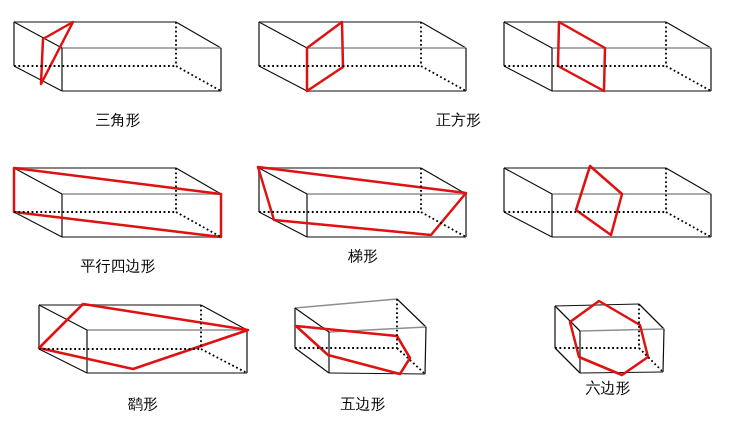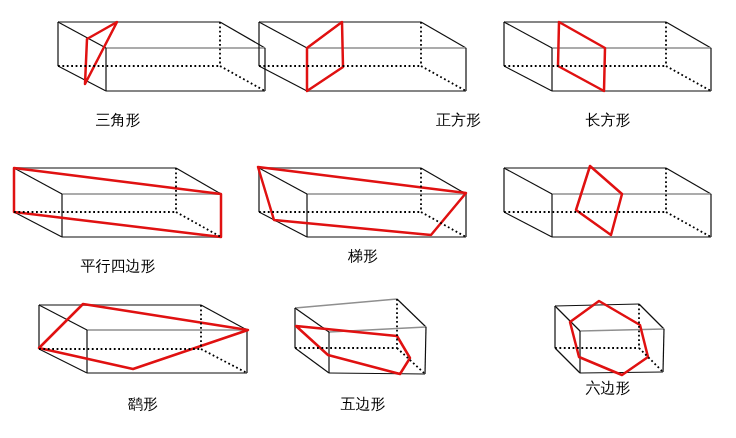--- a/index.html
+++ b/index.html
@@ -25,21 +25,21 @@
   }
   .edge { stroke: #0f0f0f; stroke-width: 1.2; fill: none; }
   .edge.gray { stroke: #8f8f8f; stroke-width: 1.4; }
   .hidden-edge { stroke: #000000; stroke-width: 1.8; stroke-dasharray: 1.8 2.6; fill: none; }
   .section { stroke: #e01111; stroke-width: 2.5; fill: none; stroke-linejoin: round; stroke-linecap: round; }
 </style>
 </head>
 <body>
 
 <div id="figure-grid">
-    <div class="cell" style="left: 0px; top: 0px; padding-left: 44px;">
+    <div class="cell" style="left: 0px; top: 0px;">
       <svg width="245" height="146" viewBox="0 0 245 146">
         <line x1="14" y1="22" x2="176" y2="22" class="edge"></line>
         <line x1="14" y1="22" x2="62" y2="48" class="edge"></line>
         <line x1="176" y1="22" x2="221" y2="48" class="edge"></line>
         <line x1="62" y1="48" x2="221" y2="48" class="edge gray"></line>
         <line x1="14" y1="22" x2="14" y2="66" class="edge"></line>
         <line x1="62" y1="48" x2="62" y2="91" class="edge"></line>
         <line x1="221" y1="48" x2="221" y2="91" class="edge"></line>
         <line x1="14" y1="66" x2="62" y2="91" class="edge"></line>
         <line x1="62" y1="91" x2="221" y2="91" class="edge"></line>
@@ -77,21 +77,20 @@
         <line x1="14" y1="22" x2="14" y2="66" class="edge"></line>
         <line x1="62" y1="48" x2="62" y2="91" class="edge"></line>
         <line x1="221" y1="48" x2="221" y2="91" class="edge"></line>
         <line x1="14" y1="66" x2="62" y2="91" class="edge"></line>
         <line x1="62" y1="91" x2="221" y2="91" class="edge"></line>
         <polygon points="69,22 115,48 114,91 68,66" class="section"></polygon>
         <line x1="14" y1="66" x2="176" y2="66" class="hidden-edge"></line>
         <line x1="176" y1="22" x2="176" y2="66" class="hidden-edge"></line>
         <line x1="176" y1="66" x2="221" y2="91" class="hidden-edge"></line>
       </svg>
-      <div class="label" style="top: 112px;">长方形</div>
     </div>
     <div class="cell" style="left: 0px; top: 146px;">
       <svg width="245" height="146" viewBox="0 0 245 146">
         <line x1="14" y1="22" x2="176" y2="22" class="edge"></line>
         <line x1="14" y1="22" x2="62" y2="48" class="edge"></line>
         <line x1="176" y1="22" x2="221" y2="48" class="edge"></line>
         <line x1="62" y1="48" x2="221" y2="48" class="edge gray"></line>
         <line x1="14" y1="22" x2="14" y2="66" class="edge"></line>
         <line x1="62" y1="48" x2="62" y2="91" class="edge"></line>
         <line x1="221" y1="48" x2="221" y2="91" class="edge"></line>

